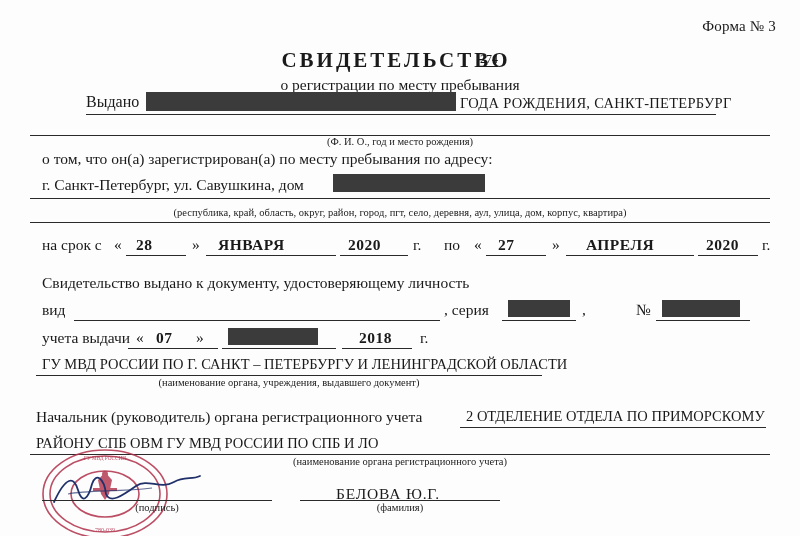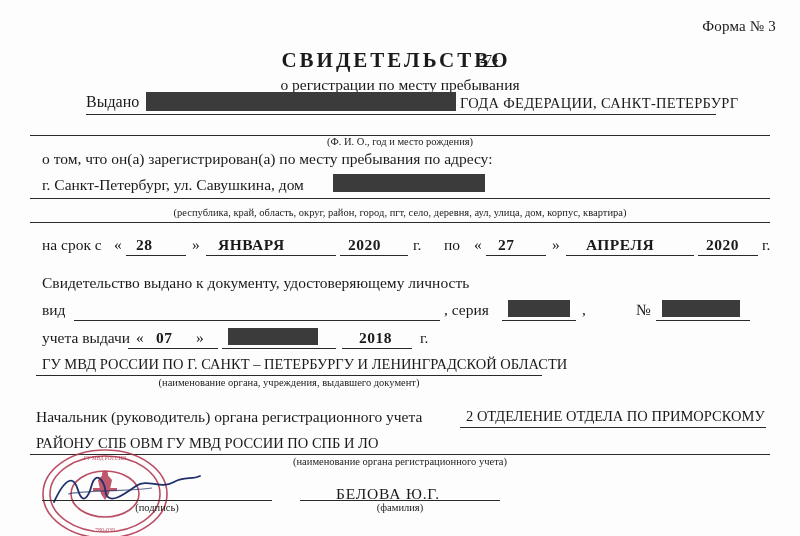--- a/index.html
+++ b/index.html
@@ -89,21 +89,21 @@
 <div class="page">
 
   <div class="abs form-no">Форма № 3</div>
 
   <div class="abs title">СВИДЕТЕЛЬСТВО</div>
   <div class="title-num">274</div>
   <div class="abs subtitle">о регистрации по месту пребывания</div>
 
   <div class="abs" style="left:86px; top:93px;">Выдано</div>
   <div class="abs redact" style="left:146px; top:92px; width:310px; height:19px;"></div>
-  <div class="abs row-text" style="left:460px; top:95px; font-size:14.5px; letter-spacing:0.3px;">ГОДА ФЕДЕРАЦИИ, САНКТ-ПЕТЕРБУРГ</div>
+  <div class="abs row-text" style="left:460px; top:95px; font-size:14.5px; letter-spacing:0.3px;">ГОДА РОЖДЕНИЯ, САНКТ-ПЕТЕРБУРГ</div>
   <div class="abs line" style="left:86px; top:114px; width:630px;"></div>
 
   <div class="abs line wide-line" style="top:135px;"></div>
   <div class="abs small-note" style="left:0; right:0; top:136px;">(Ф. И. О., год и место рождения)</div>
 
   <div class="abs row-text" style="left:42px; top:150px;font-family:Liberation Serif, serif;">о том, что он(а) зарегистрирован(а) по месту пребывания по адресу:</div>
 
   <div class="abs row-text" style="left:42px; top:176px;">г. Санкт-Петербург, ул. Савушкина, дом</div>
   <div class="abs redact" style="left:333px; top:174px; width:152px; height:18px;"></div>
   <div class="abs line wide-line" style="top:198px;"></div>

